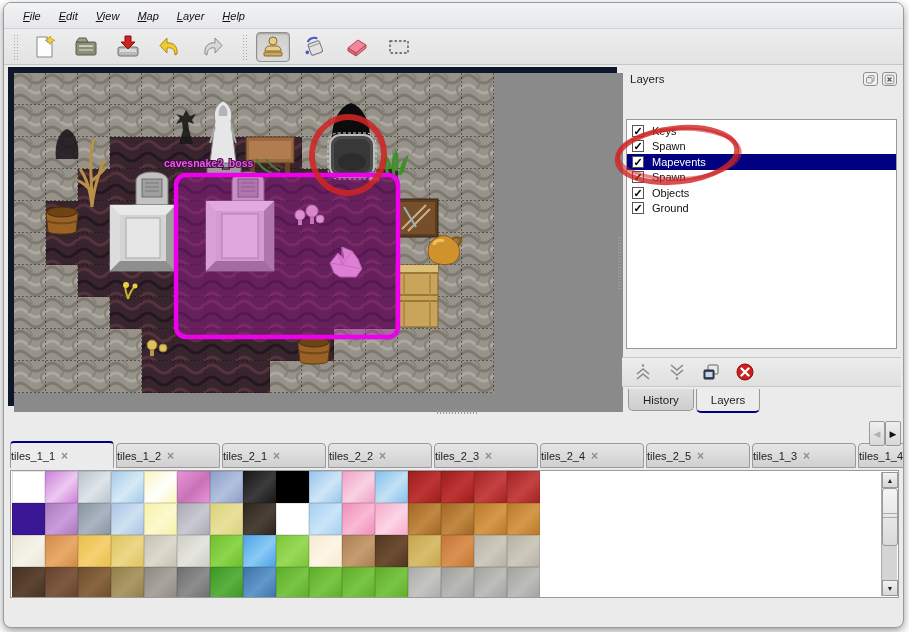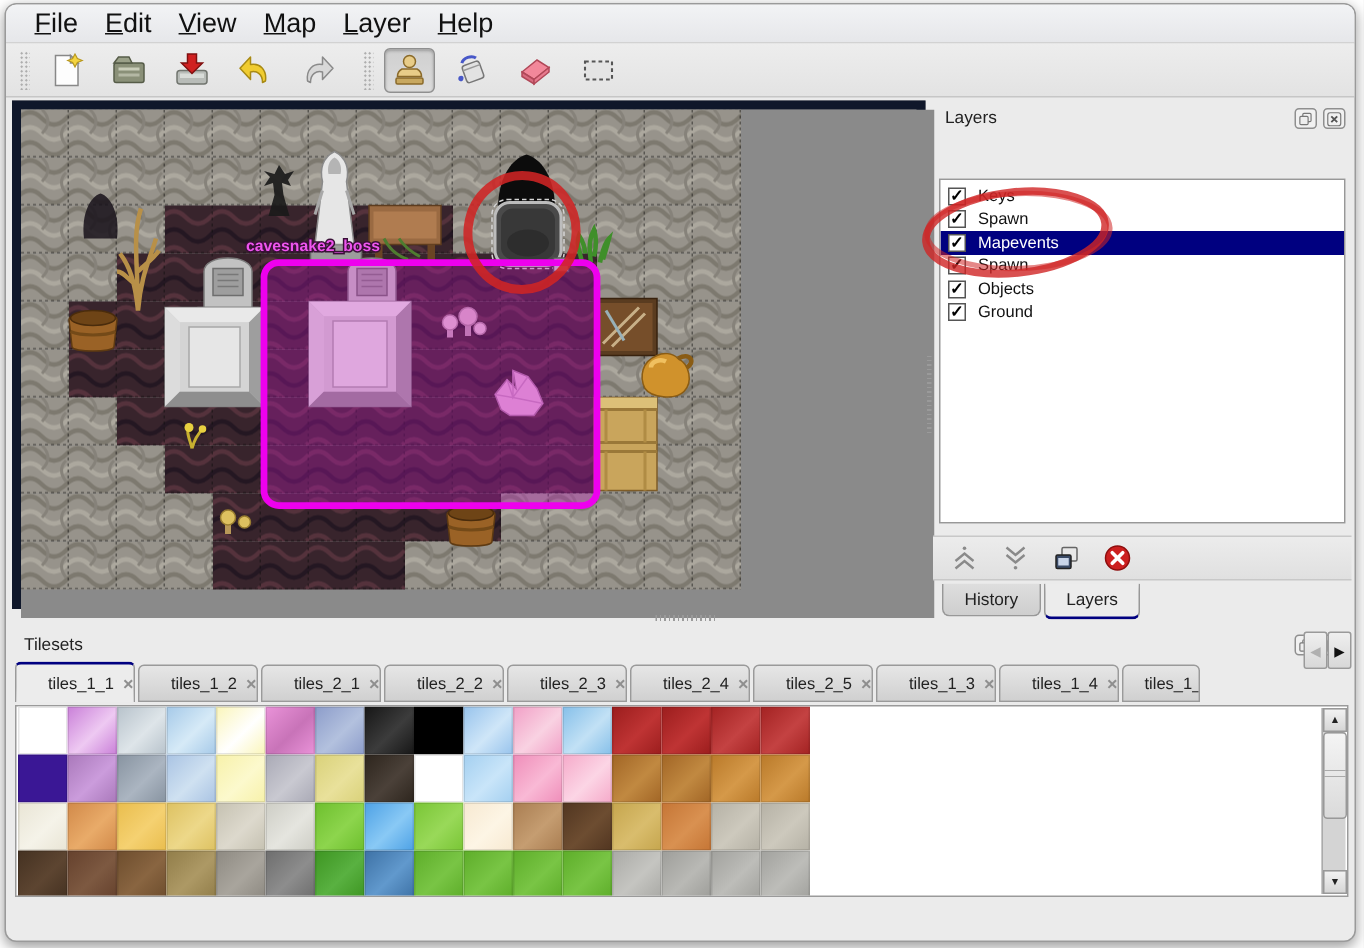--- a/index.html
+++ b/index.html
@@ -6,21 +6,21 @@
   html,body { width:909px; height:632px; background:#ffffff; font-family:"Liberation Sans", sans-serif; overflow:hidden; }
   .window {
     position:absolute; left:3px; top:2px; width:901px; height:626px;
     background:#ebebeb; border:1px solid #9a9a9a; border-radius:8px;
     box-shadow:0 3px 9px rgba(0,0,0,0.40); overflow:hidden;
   }
   
   .menubar { position:absolute; left:0; top:0; width:100%; height:26px;
     background:linear-gradient(#f2f3f5,#e6e7ea); border-bottom:1px solid #d2d2d2;
     display:flex; align-items:center; padding-left:10px; }
-  .menu-item { font-size:18px; color:#111; padding:3px 9px; cursor:default; }
+  .menu-item { font-size:11px; color:#111; padding:3px 9px; cursor:default;font-style:italic; }
   .menu-item u { text-decoration:underline; }
   
   .toolbar { position:absolute; left:0; top:26px; width:100%; height:36px;
     background:linear-gradient(#ededed,#e3e3e3); border-bottom:1px solid #c6c6c6;
     display:flex; align-items:center; padding-left:6px; gap:4px; }
   .thandle { width:7px; height:26px;
     background-image:radial-gradient(circle, #a8a8a8 32%, transparent 36%);
     background-size:3px 3px; margin:0 3px; }
   .tgroup { display:flex; align-items:center; gap:8px; margin-right:6px; }
   .tbtn { width:34px; height:30px; display:flex; align-items:center; justify-content:center;
@@ -72,23 +72,23 @@
   .lbtn svg { width:20px; height:20px; }
   .panel-tabs { position:absolute; left:6px; top:322px; display:flex; }
   .btab { height:22px; padding:0 14px; font-size:11.5px; color:#222;
     background:linear-gradient(#dedede,#cecece); border:1px solid #989898; border-top:none;
     border-radius:0 0 5px 5px; display:flex; align-items:center; margin-right:2px; }
   .btab.active { background:#ececec; border-bottom:2px solid var(--highlight-navy); height:24px; }
   
   .tilesets-dock { position:absolute; left:4px; top:416px; width:893px; height:181px; }
   .ts-header { position:absolute; left:0; top:0; width:100%; height:22px; display:flex; align-items:center; }
   .ts-tabrow { position:absolute; left:2px; top:22px; width:889px; height:27px; display:flex; align-items:flex-end; }
-  .ttab { width:80px; height:25px; flex:none; background:linear-gradient(#e6e6e6,#d0d0d0);
+  .ttab { width:104px; height:25px; flex:none; background:linear-gradient(#e6e6e6,#d0d0d0);
     border:1px solid #9a9a9a; border-radius:4px 4px 0 0; margin-right:2px;
-    display:flex; align-items:center; justify-content:flex-end; gap:6px;
+    display:flex; align-items:center; justify-content:flex-start; gap:6px;
     font-size:11px; color:#222; overflow:hidden; }
   .ttab.active { background:#ececec; border-top:2px solid var(--highlight-navy); height:27px; border-bottom:none; }
   .ttab .x { color:#8f8f8f; font-weight:bold; font-size:12px; }
   .ttab.truncated { width:52px; justify-content:flex-start; padding-left:14px; }
   .tab-scroll { position:absolute; right:0; top:2px; display:flex; }
   .tsbtn { width:16px; height:25px; border:1px solid #9a9a9a; background:linear-gradient(#efefef,#d8d8d8);
     display:flex; align-items:center; justify-content:center; font-size:9px; color:#111; border-radius:2px; }
   .tsbtn.disabled { color:#b0b0b0; }
   .palette-area { position:absolute; left:2px; top:51px; width:889px; height:128px;
     background:#ffffff; border:1px solid #9a9a9a; overflow:hidden; }
@@ -566,35 +566,20 @@
           </svg>
         </div>
       </div>
     <div class="panel-tabs" id="panel-tabs">
         <div class="btab">History</div>
         <div class="btab active">Layers</div>
       </div>
   </div>
 
   <div class="tilesets-dock">
-    <div class="ts-header">
-      <span class="dock-title">Tilesets</span>
-      <span class="mini-btn">
-        <svg viewBox="0 0 14 14">
-            <rect x="4.5" y="2" width="7" height="7" rx="1" fill="none" stroke="#777"></rect>
-            <rect x="2" y="4.5" width="7" height="7" rx="1" fill="#eee" stroke="#777"></rect>
-          </svg>
-      </span>
-      <span class="mini-btn">
-        <svg viewBox="0 0 14 14">
-            <rect x="1.5" y="1.5" width="11" height="11" rx="2" fill="none" stroke="#777"></rect>
-            <path d="M4.5,4.5 L9.5,9.5 M9.5,4.5 L4.5,9.5" stroke="#555" stroke-width="1.6"></path>
-          </svg>
-      </span>
-    </div>
     <div class="ts-tabrow" id="tileset-tabs">
         <div class="ttab active">
           <span>tiles_1_1</span>
           <span class="x">×</span>
         </div>
         <div class="ttab">
           <span>tiles_1_2</span>
           <span class="x">×</span>
         </div>
         <div class="ttab">

